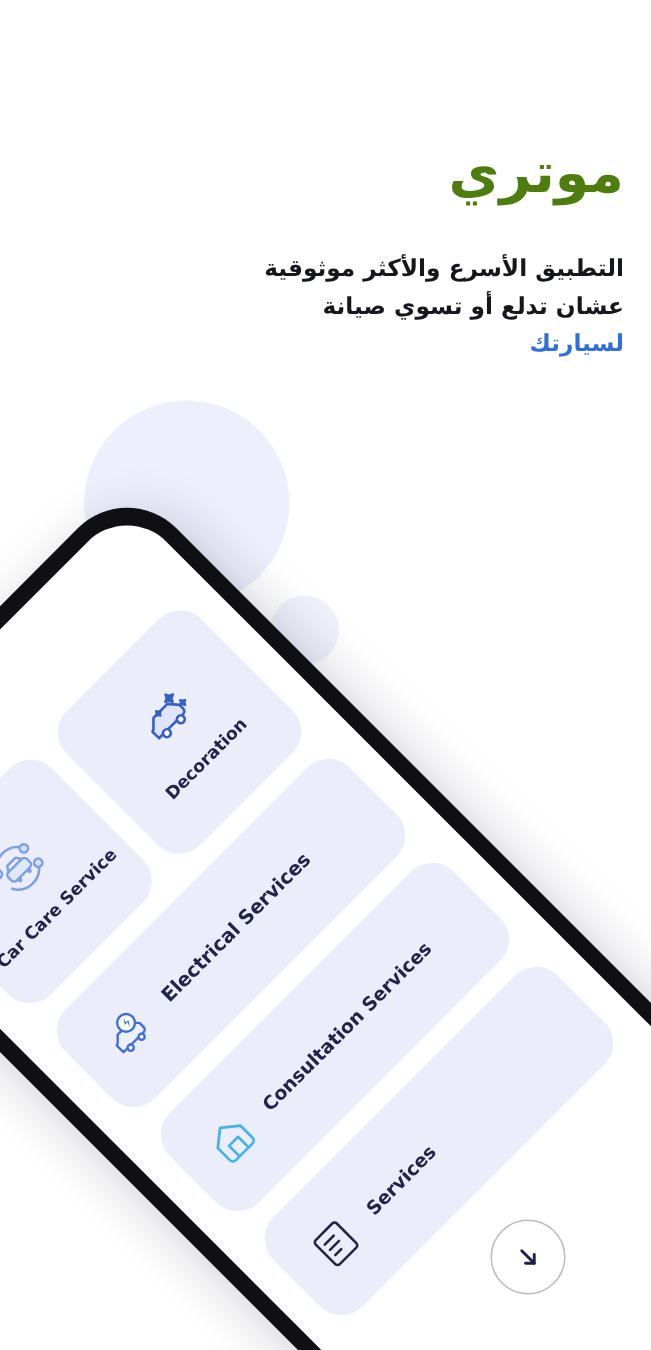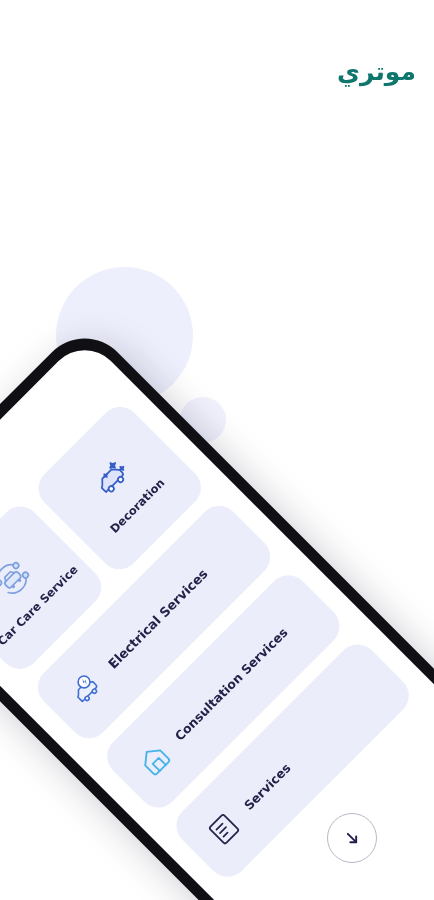--- a/index.html
+++ b/index.html
@@ -30,26 +30,27 @@
   
   .hero {
     position:absolute;
     top:56px;
     left:0; right:18px;
     text-align:right;
     direction:rtl;
     z-index:40;
   }
   .hero-title {
-    font-size:25px;
+    font-size:37px;
     font-weight:700;
-    color:#0f766e;
+    color:#4d7c0f;
     letter-spacing:0px;
     line-height:1.25;
     padding-bottom:6px;
+    margin-top:37px;
   }
   .hero-sub {
     margin-top:22px;
     font-size:15.5px;
     font-weight:700;
     color:#16161d;
     line-height:1.62;
   }
   .hero-sub .accent { color:#2f6fd8; }
 
@@ -159,20 +160,25 @@
 </head>
 <body>
 
 <div id="root">
 
   <div class="blob blob-lg"></div>
   <div class="blob blob-sm"></div>
 
   <div class="hero">
     <div class="hero-title">موتري</div>
+    <div class="hero-sub">
+      <div>التطبيق الأسرع والأكثر موثوقية</div>
+      <div>عشان تدلع أو تسوي صيانة</div>
+      <div class="accent">لسيارتك</div>
+    </div>
   </div>
 
   <div class="phone-stage">
     <div class="phone">
       <div class="phone-screen">
 
         <div class="screen-title">Services</div>
 
         <div class="card-grid">
 

